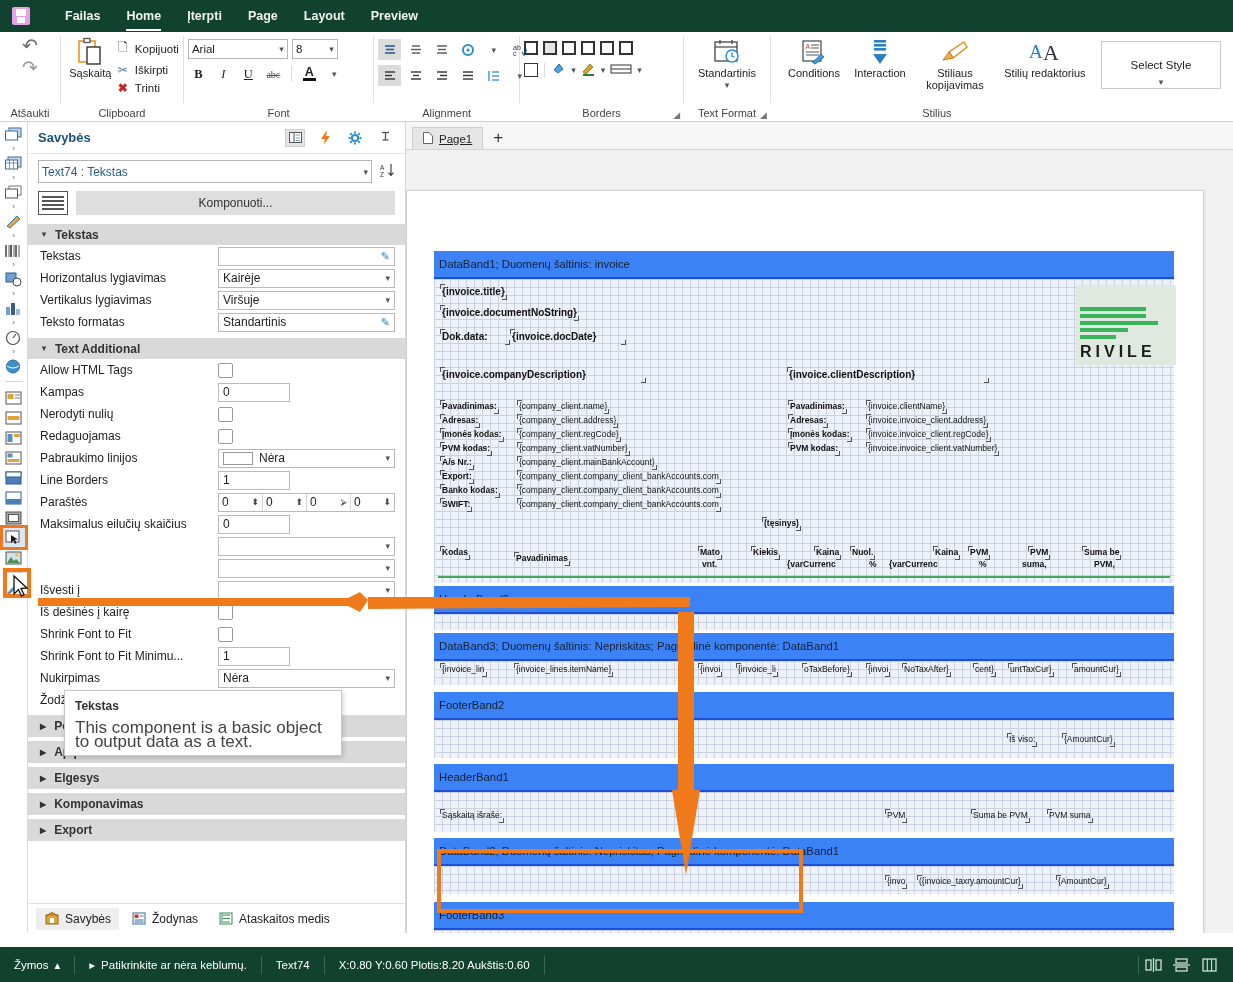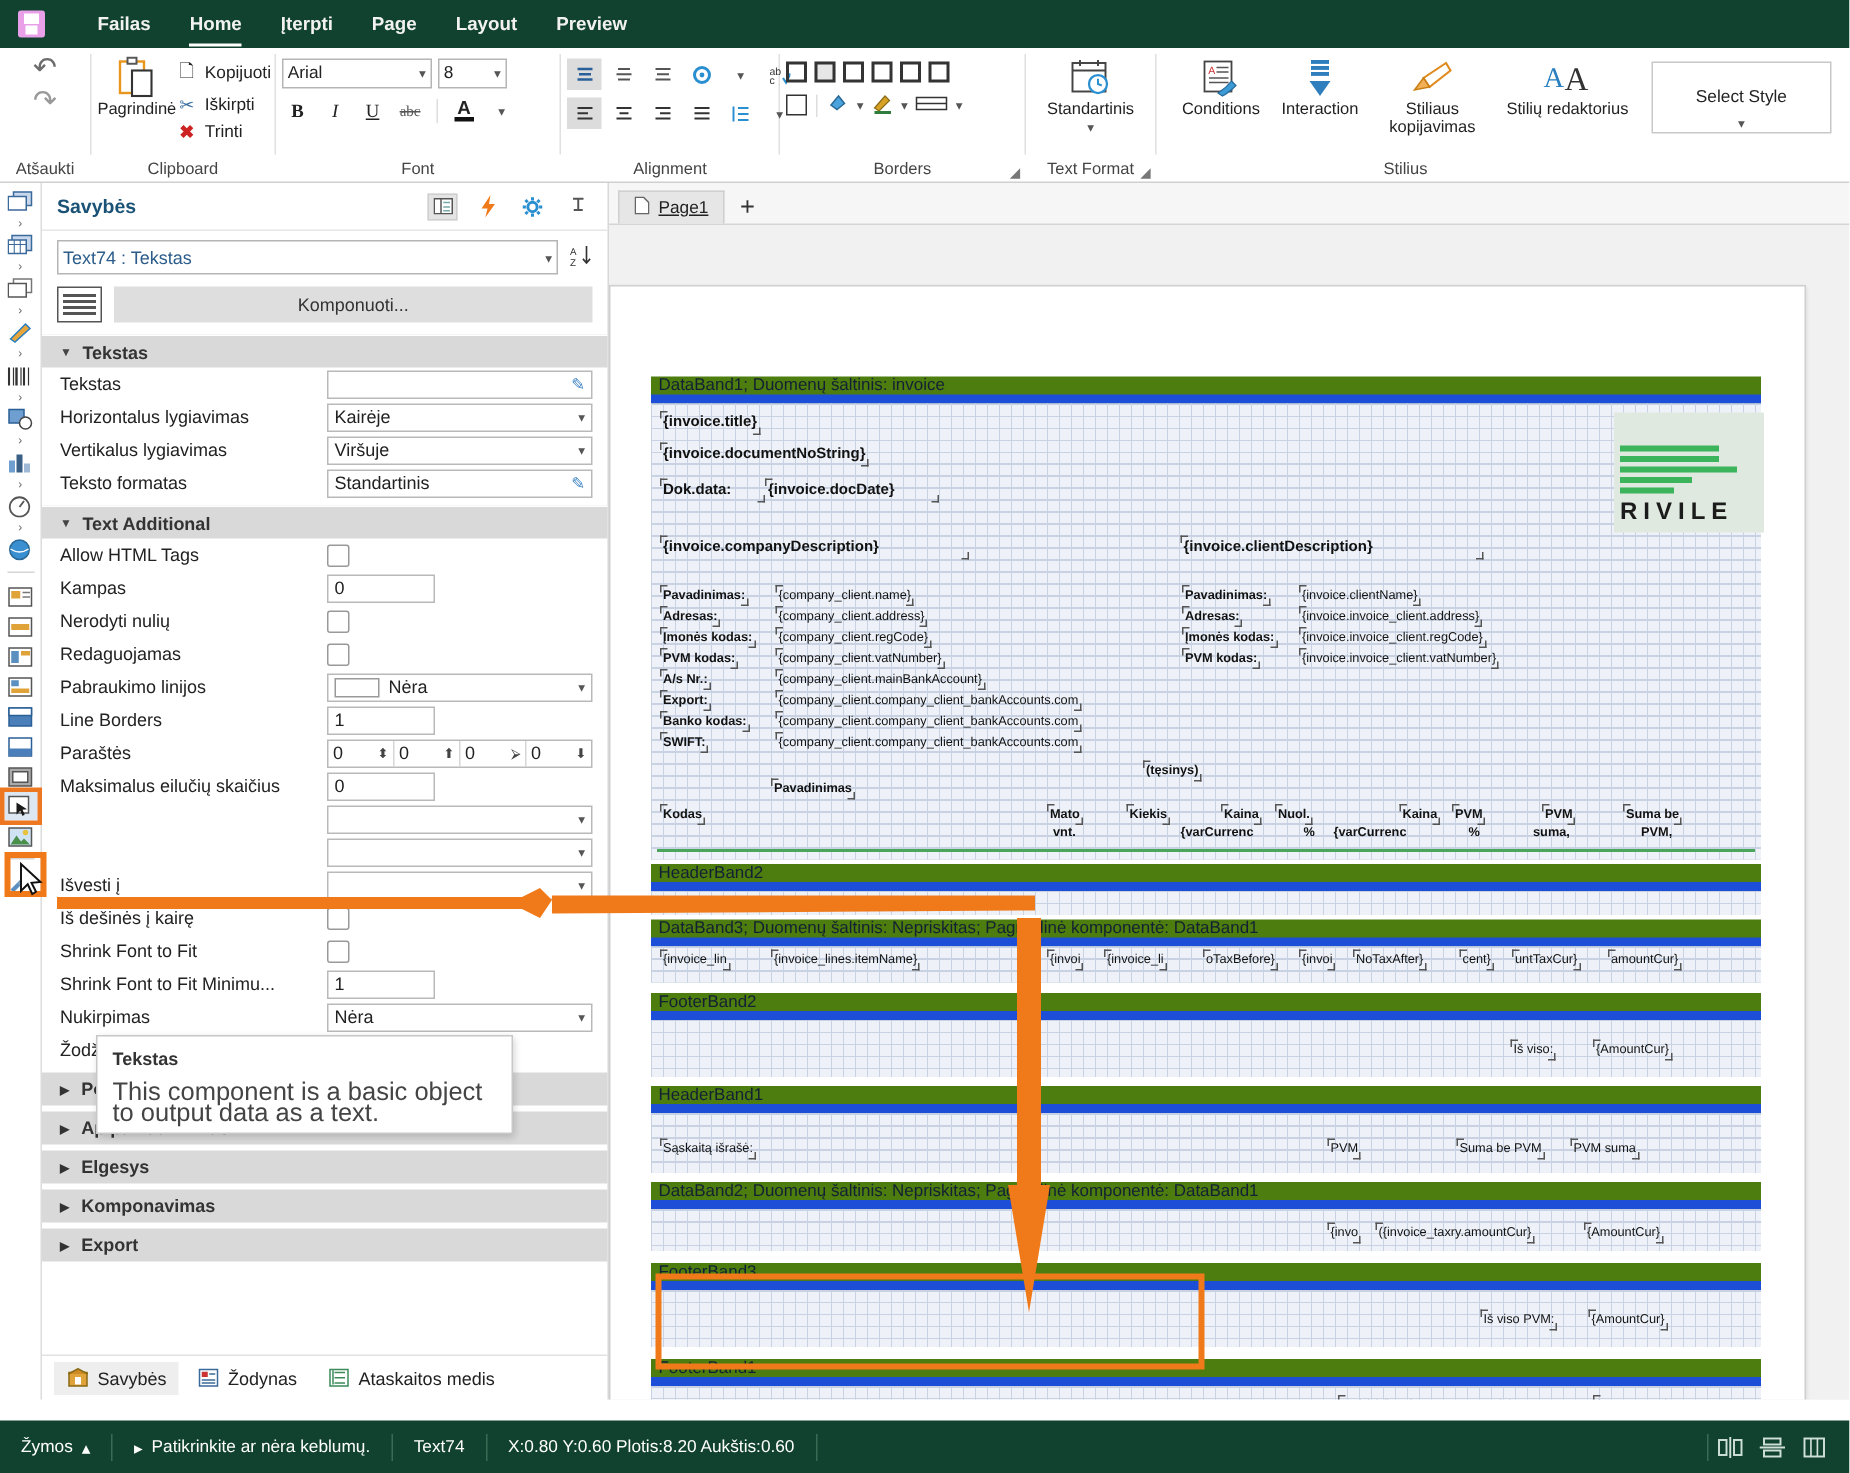--- a/index.html
+++ b/index.html
@@ -197,22 +197,22 @@
   .addtab { font-size:17px; color:#333; padding:0 10px 2px 10px; line-height:18px;}
 
   .canvaswrap { flex:1; position:relative; overflow:hidden; background:#f1f1f1; }
   .page {
     position:absolute; left:0px; top:40px; width:798px; height:790px;
     background:#fff; border:1px solid #cfcfcf; box-shadow:0 1px 3px rgba(0,0,0,.12);
   }
   .rep { position:absolute; left:27px; top:60px; width:740px; }
 
   .band-hdr {
-    background:#4d7c0f; height:18px; display:flex; align-items:center;
-    padding-left:5px; font-size:11.3px; color:#132033; border-bottom:6px solid #1d4ed8;
+    background:#3b82f6; height:28px; display:flex; align-items:center;
+    padding-left:5px; font-size:11.3px; color:#132033; border-bottom:2px solid #1d4ed8;
   }
   .band-body {
     background:
       repeating-linear-gradient(to right, #c8d2e2 0 1px, transparent 1px 8px),
       repeating-linear-gradient(to bottom, #c8d2e2 0 1px, transparent 1px 8px),
       #eef2f8;
     position:relative;
   }
 
   .el { position:absolute; font-size:8.5px; color:#111; line-height:1.15;
@@ -275,21 +275,21 @@
   <div class="rsep"></div>
 
   <div class="rgroup" style="width:122px;">
     <div class="rgroup-body">
       <div class="paste-btn">
         <svg class="paste-ico" viewBox="0 0 28 30">
           <rect x="3" y="4" width="16" height="21" fill="#fff" stroke="#e8961e" stroke-width="1.6"></rect>
           <rect x="8" y="1.5" width="6" height="4" fill="#fff" stroke="#555" stroke-width="1.3"></rect>
           <rect x="11" y="10" width="13" height="17" fill="#fff" stroke="#333" stroke-width="1.4"></rect>
         </svg>
-        <span style="font-size:11px;">Pagrindinė</span>
+        <span style="font-size:11px;">Sąskaitą</span>
       </div>
       <div class="clip-list">
         <div class="clip-item">
           <span class="clip-gl">🗋</span>
           <span>Kopijuoti</span>
         </div>
         <div class="clip-item">
           <span class="clip-gl" style="color:#3b6fa0;">✂</span>
           <span>Iškirpti</span>
         </div>
@@ -1083,21 +1083,21 @@
                 <i style="width:66px;"></i>
                   <i style="width:66px;"></i>
                   <i style="width:78px;"></i>
                   <i style="width:48px;"></i>
                   <i style="width:36px;"></i>
               </div>
               <div class="word">RIVILE</div>
             </div>
 
             <div class="el bold mark" style="left:8px;top:269px;">Kodas</div>
-            <div class="el bold mark" style="left:82px;top:252px;">Pavadinimas</div>
+            <div class="el bold mark" style="left:82px;top:275px;">Pavadinimas</div>
             <div class="el bold mark" style="left:266px;top:269px;">Mato</div>
             <div class="el bold" style="left:268px;top:281px;">vnt.</div>
             <div class="el bold mark" style="left:319px;top:269px;">Kiekis</div>
             <div class="el bold mark" style="left:382px;top:269px;">Kaina</div>
             <div class="el bold" style="left:353px;top:281px;">{varCurrenc</div>
             <div class="el bold mark" style="left:418px;top:269px;">Nuol.</div>
             <div class="el bold" style="left:435px;top:281px;">%</div>
             <div class="el bold mark" style="left:501px;top:269px;">Kaina</div>
             <div class="el bold" style="left:455px;top:281px;">{varCurrenc</div>
             <div class="el bold mark" style="left:536px;top:269px;">PVM</div>

